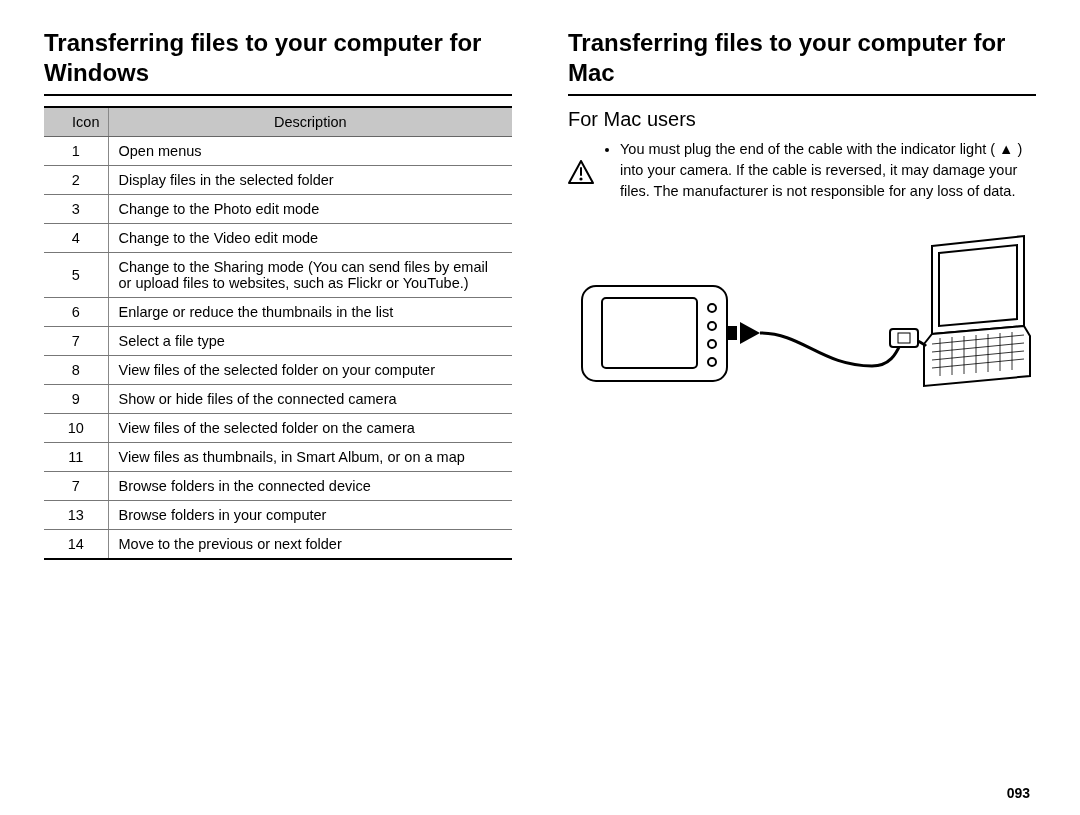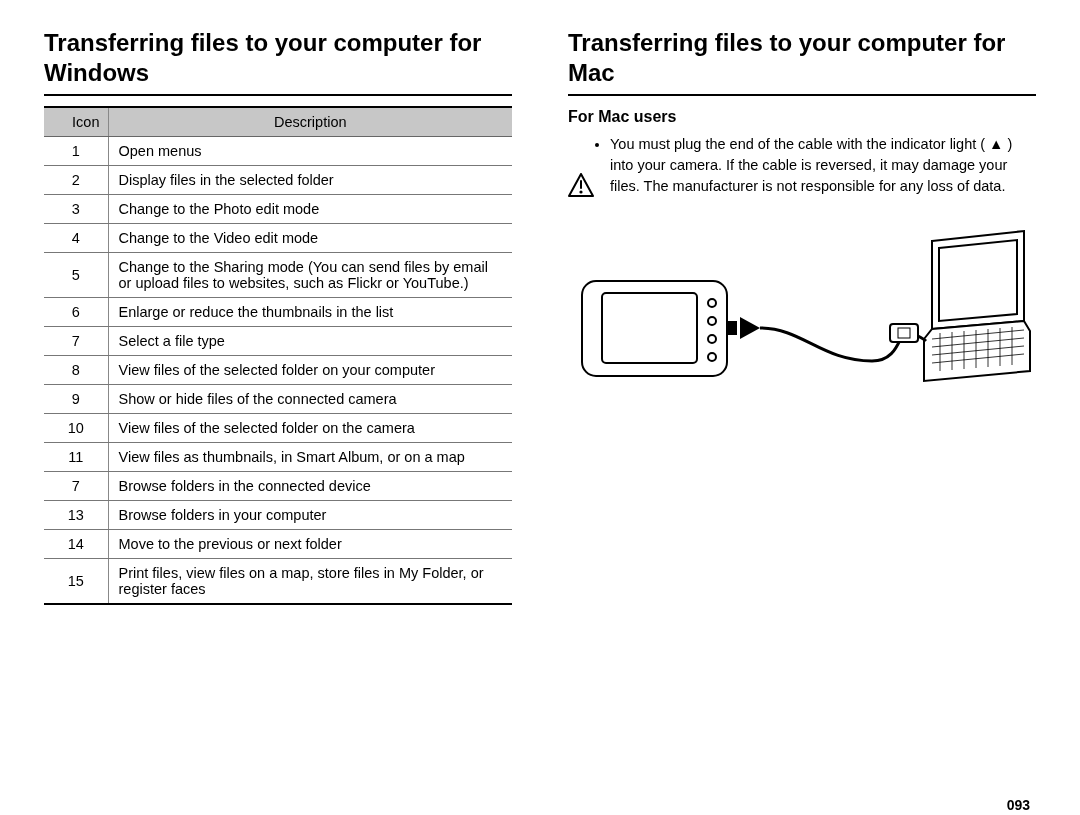--- a/index.html
+++ b/index.html
@@ -56,39 +56,39 @@
   }
   table.icon-table tbody tr:last-child td {
     border-bottom: 2px solid #000;
   }
   table.icon-table td.col-icon {
     text-align: center;
     border-right: 1px solid #888;
   }
   
   h2.sub {
-    font-size: 16px;
-    font-weight: bold;
+    font-size: 20px;
+    font-weight: normal;
     margin-bottom: 8px;
     margin-top: 12px;
   }
   .para {
     font-size: 15px;
     line-height: 1.45;
     margin-bottom: 24px;
   }
   .step {
     font-size: 15px;
     line-height: 1.45;
     margin-bottom: 14px;
   }
   .caution {
     display: flex;
-    align-items: flex-end;
-    gap: 0;
+    align-items: center;
+    gap: 10px;
     font-size: 14.5px;
     line-height: 1.45;
     margin-bottom: 24px;
   }
   .caution-icon {
     flex: 0 0 auto;
     width: 26px;
     height: 24px;
     margin-top: 2px;
   }
@@ -96,21 +96,21 @@
   .caution ul { list-style: disc; padding-left: 16px; }
   .illustration {
     margin-top: 12px;
     display: flex;
     justify-content: center;
   }
   .illustration svg { width: 460px; height: 200px; }
   .page-number {
     position: absolute;
     right: 50px;
-    bottom: 2px;
+    bottom: 14px;
     font-size: 14px;
     font-weight: bold;
     text-align: right;
   }
 </style>
 </head>
 <body>
 
 <div class="page">
 
@@ -174,24 +174,20 @@
             <td class="col-icon">7</td>
             <td>Browse folders in the connected device</td>
           </tr>
           <tr>
             <td class="col-icon">13</td>
             <td>Browse folders in your computer</td>
           </tr>
           <tr>
             <td class="col-icon">14</td>
             <td>Move to the previous or next folder</td>
-          </tr>
-          <tr>
-            <td class="col-icon">15</td>
-            <td>Print files, view files on a map, store files in My Folder, or register faces</td>
           </tr>
         </tbody>
     </table>
   </div>
 
   <div class="col">
     <h1>Transferring files to your computer for Mac</h1>
     <div class="rule"></div>
 
     <h2 class="sub">For Mac users</h2>

